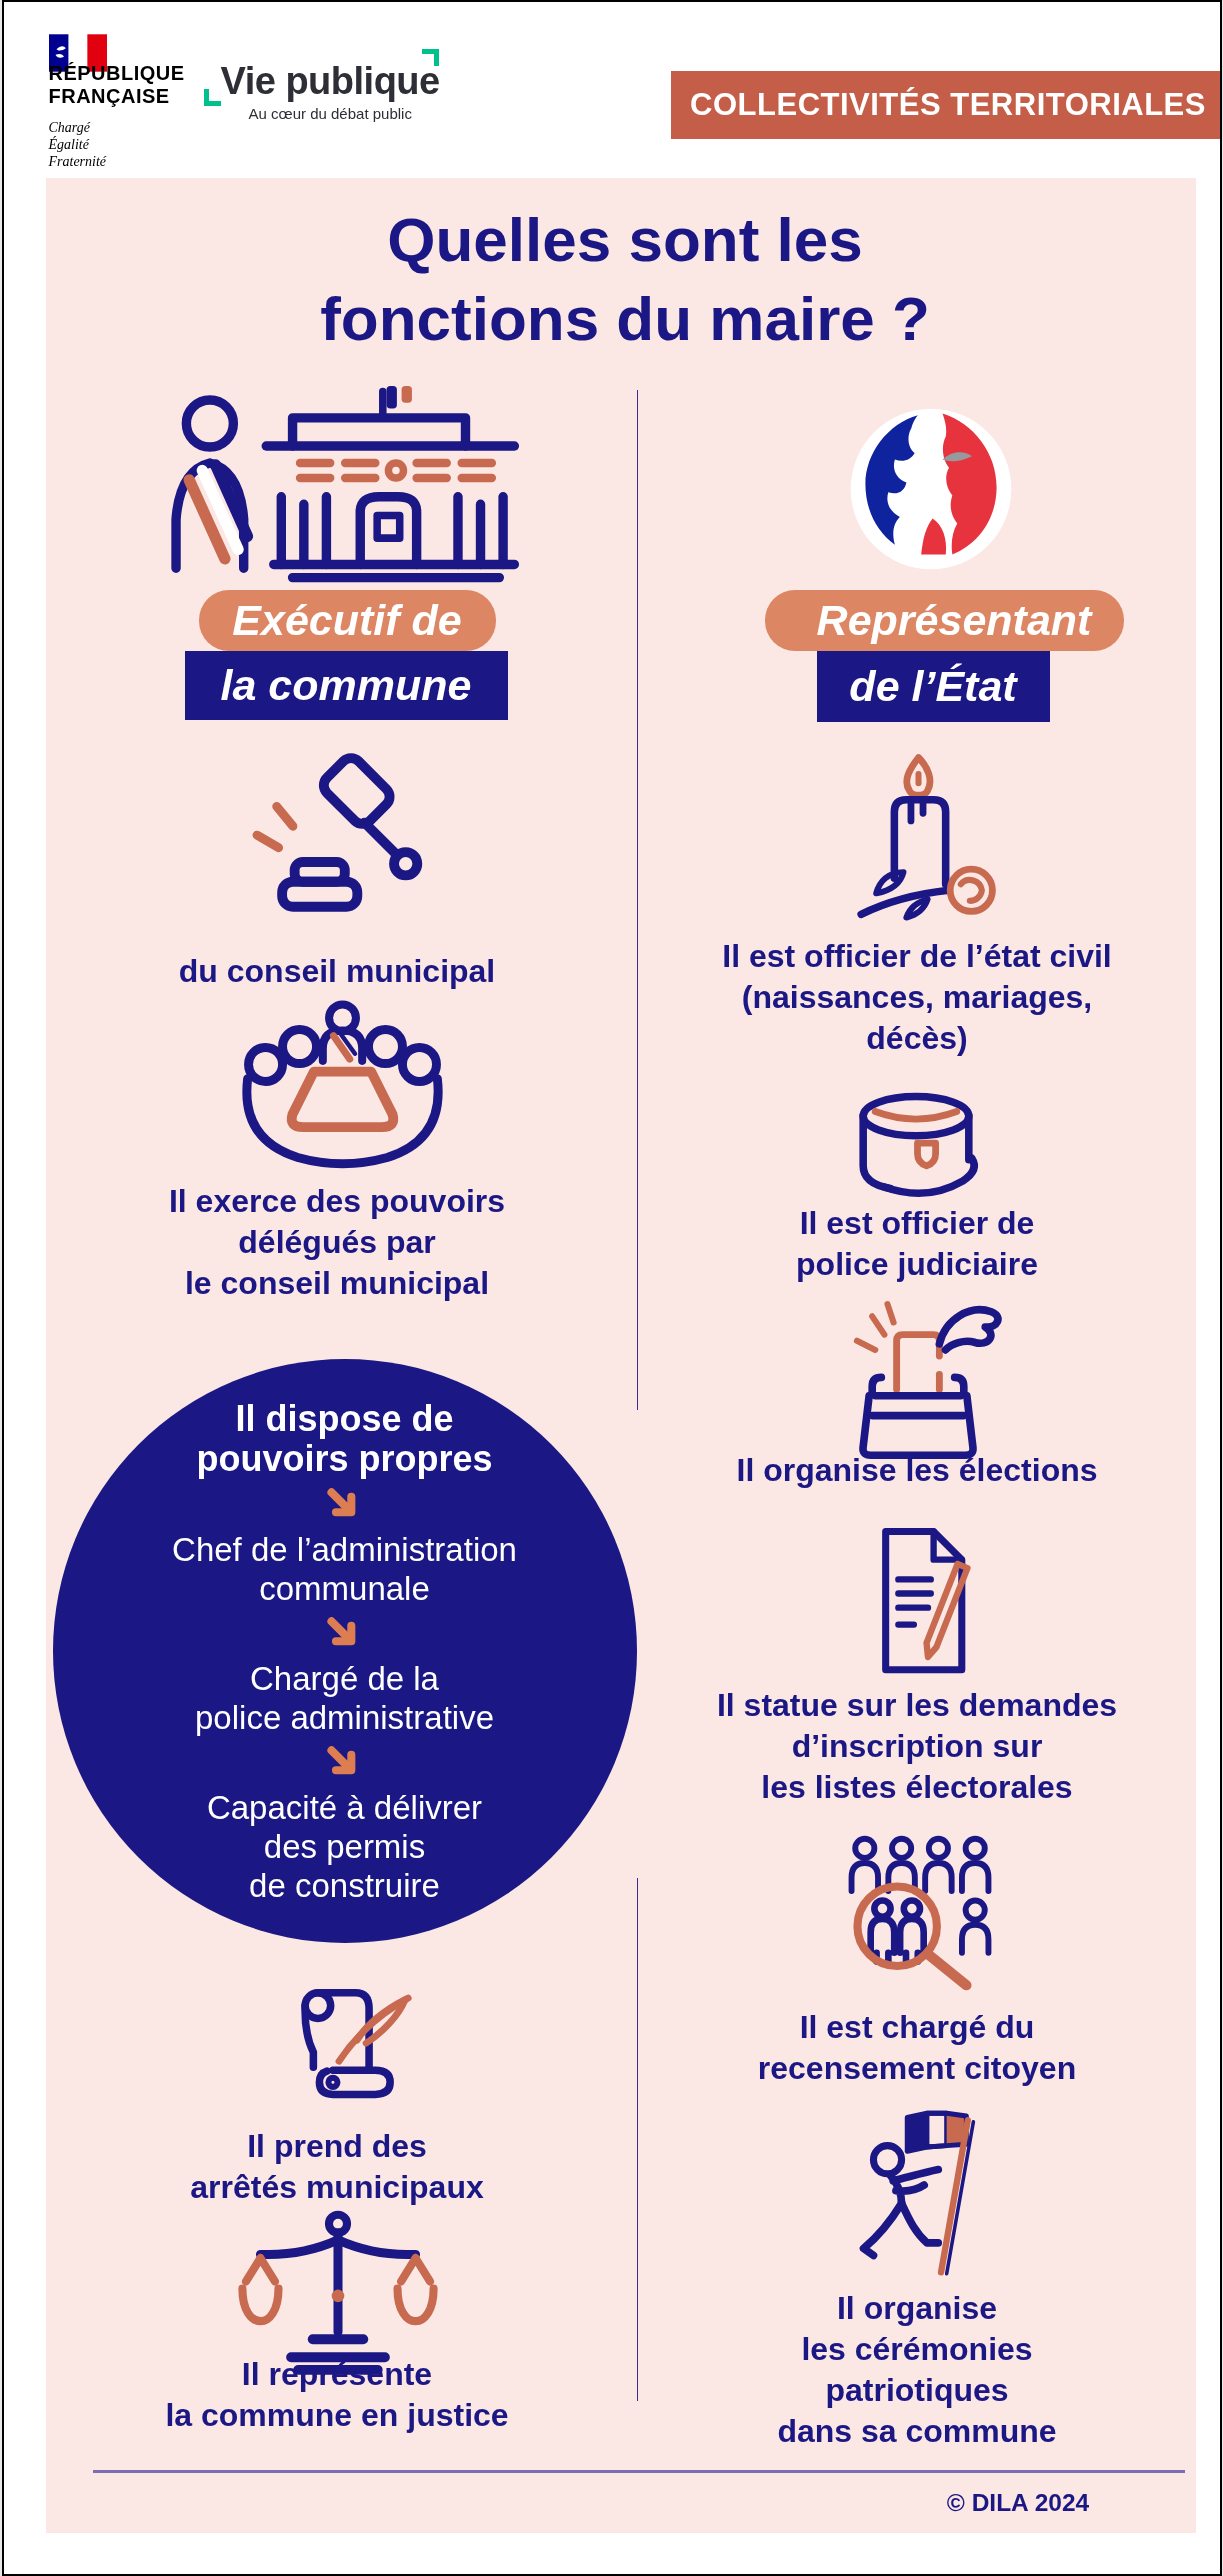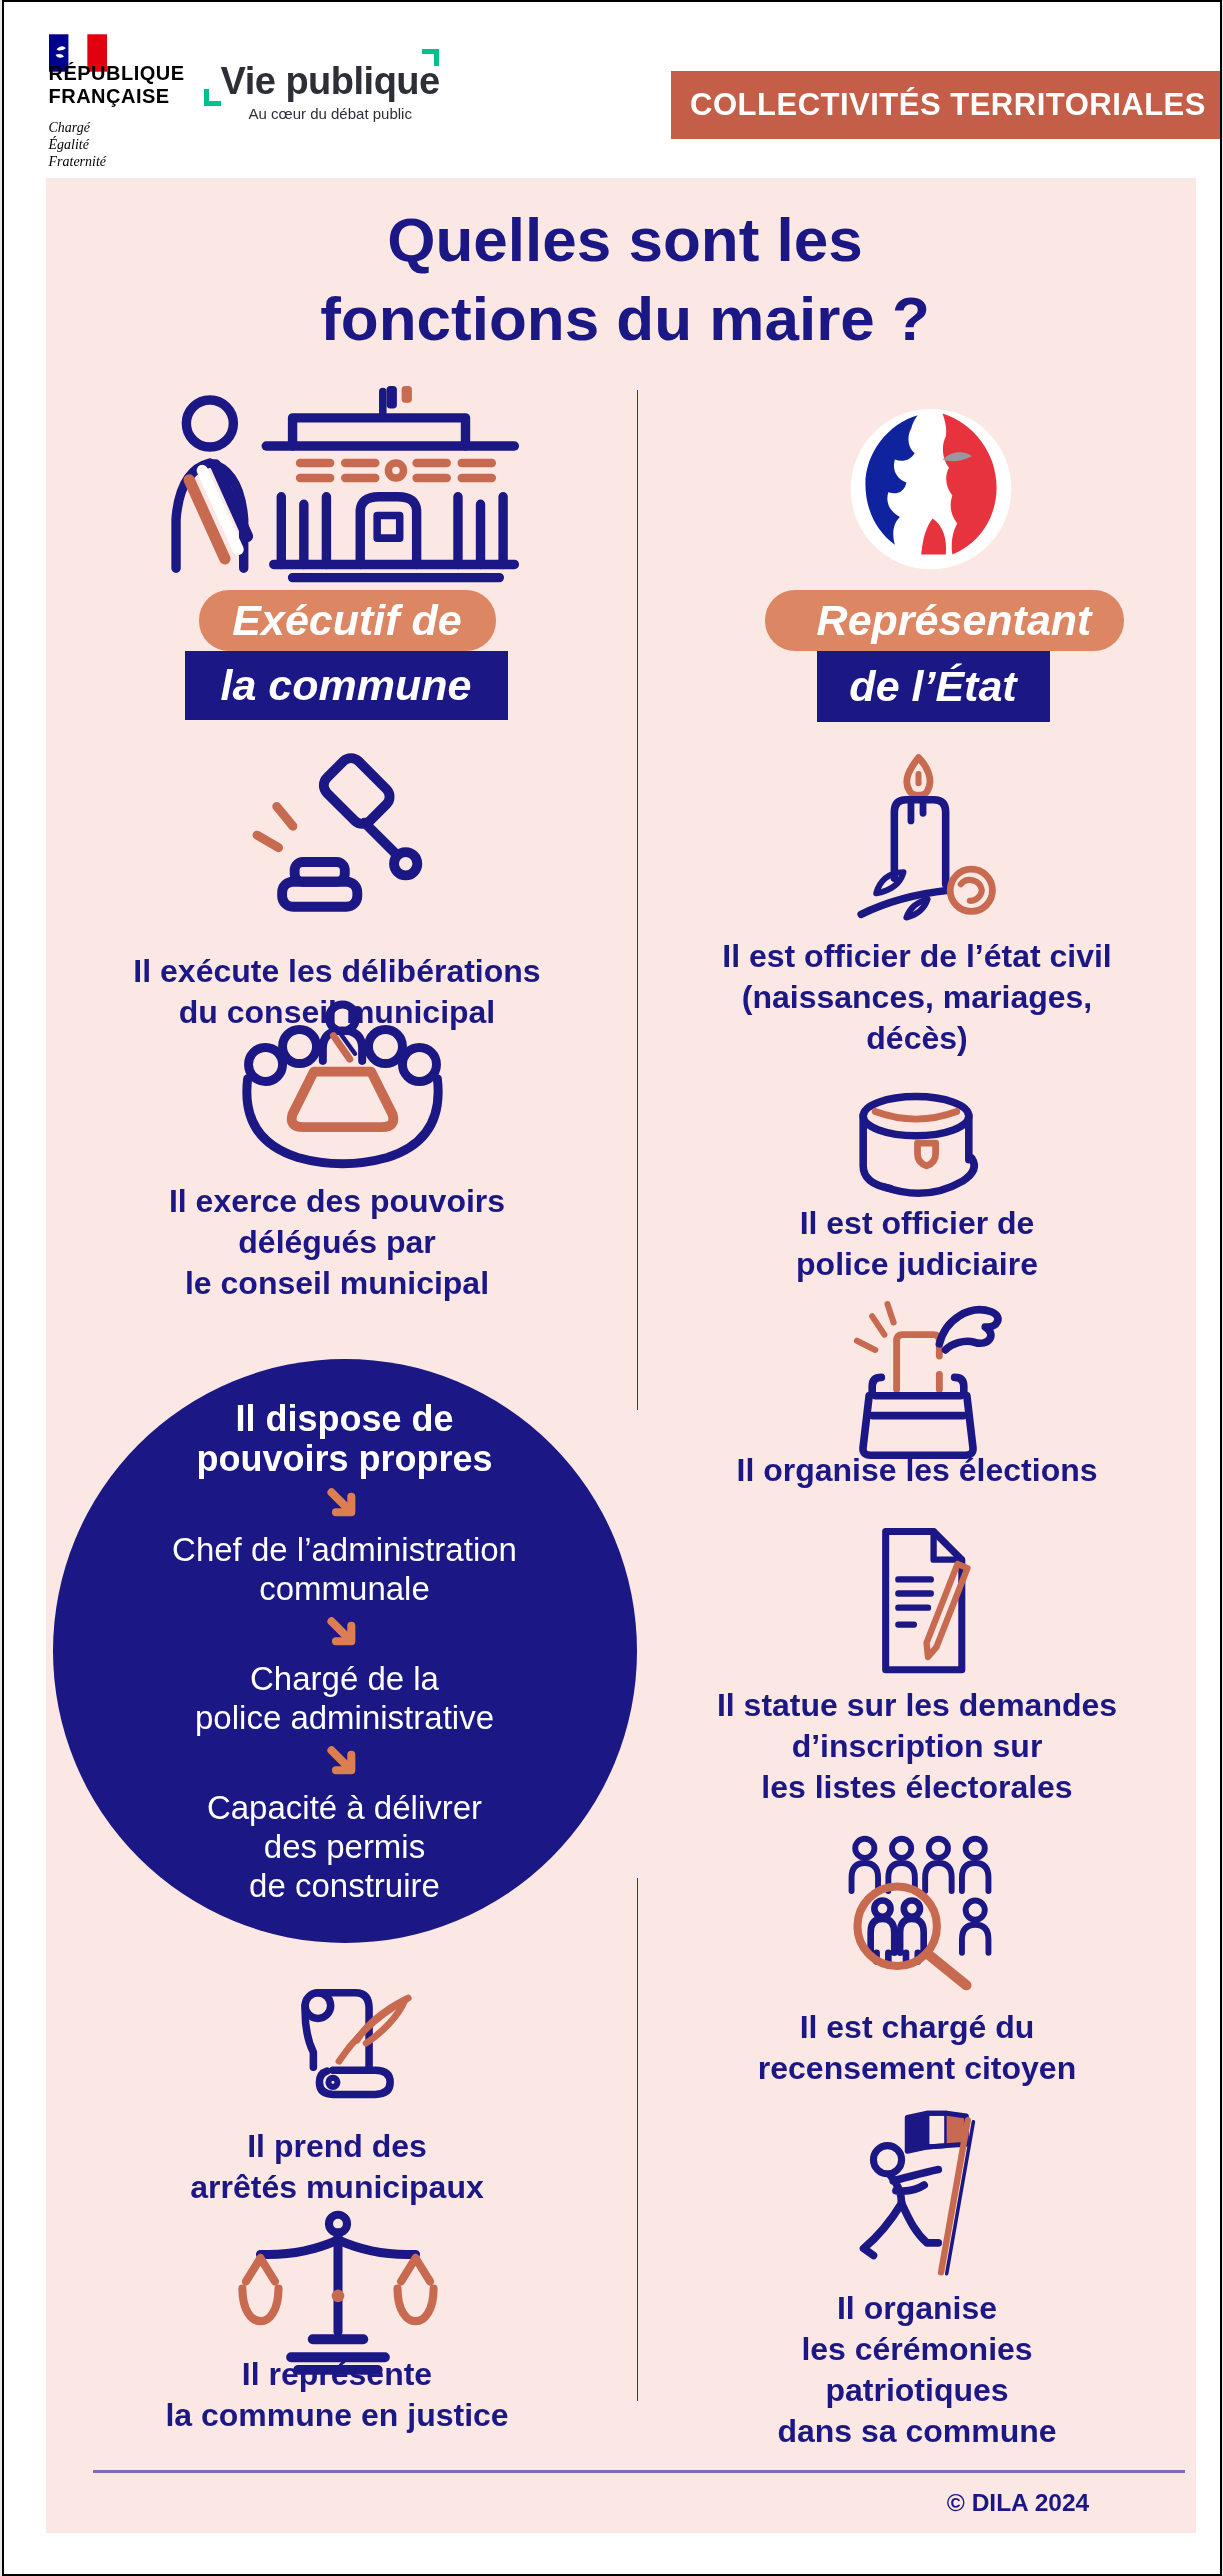--- a/index.html
+++ b/index.html
@@ -122,21 +122,20 @@
 
   <svg class="abs" style="left:240px;top:749px" width="198" height="188" viewBox="0 0 110 105">
     <rect class="ic-n" stroke-width="5.5" x="46" y="10" width="34" height="25" rx="6" transform="rotate(45 63 22)"></rect>
     <path class="ic-n" stroke-width="5.5" d="M67,40 L85,58"></path>
     <circle class="ic-n" stroke-width="5.5" cx="90" cy="63" r="6.5"></circle>
     <rect class="ic-n" stroke-width="5.5" x="28" y="62" width="28" height="11" rx="4.5"></rect>
     <rect class="ic-n" stroke-width="5.5" x="21" y="73" width="42" height="14" rx="6"></rect>
     <path class="ic-o" stroke-width="5" d="M18,31 L27,42 M7,47 L19,54"></path>
   </svg>
   <div class="abs itxt" style="left:56px;top:949px;width:555px;">
-    <span class="tline">Il exécute les délibérations</span>
     <span class="tline">du conseil municipal</span>
   </div>
 
   <svg class="abs" style="left:221px;top:998px" width="235" height="179" viewBox="0 0 130 100">
     <circle class="ic-n" stroke-width="4.5" cx="65" cy="10" r="7.5"></circle>
     <path class="ic-n" stroke-width="4.5" d="M54,34 V27 Q54,17 65,17 Q76,17 76,27 V34"></path>
     <path class="ic-o" stroke-width="4" d="M60,20 L69,33"></path>
     <path class="ic-n" stroke-width="2.5" d="M64,19 L72,30"></path>
     <circle class="ic-n" stroke-width="5" cx="22" cy="36" r="9.5"></circle>
     <circle class="ic-n" stroke-width="5" cx="41" cy="26" r="9.5"></circle>

